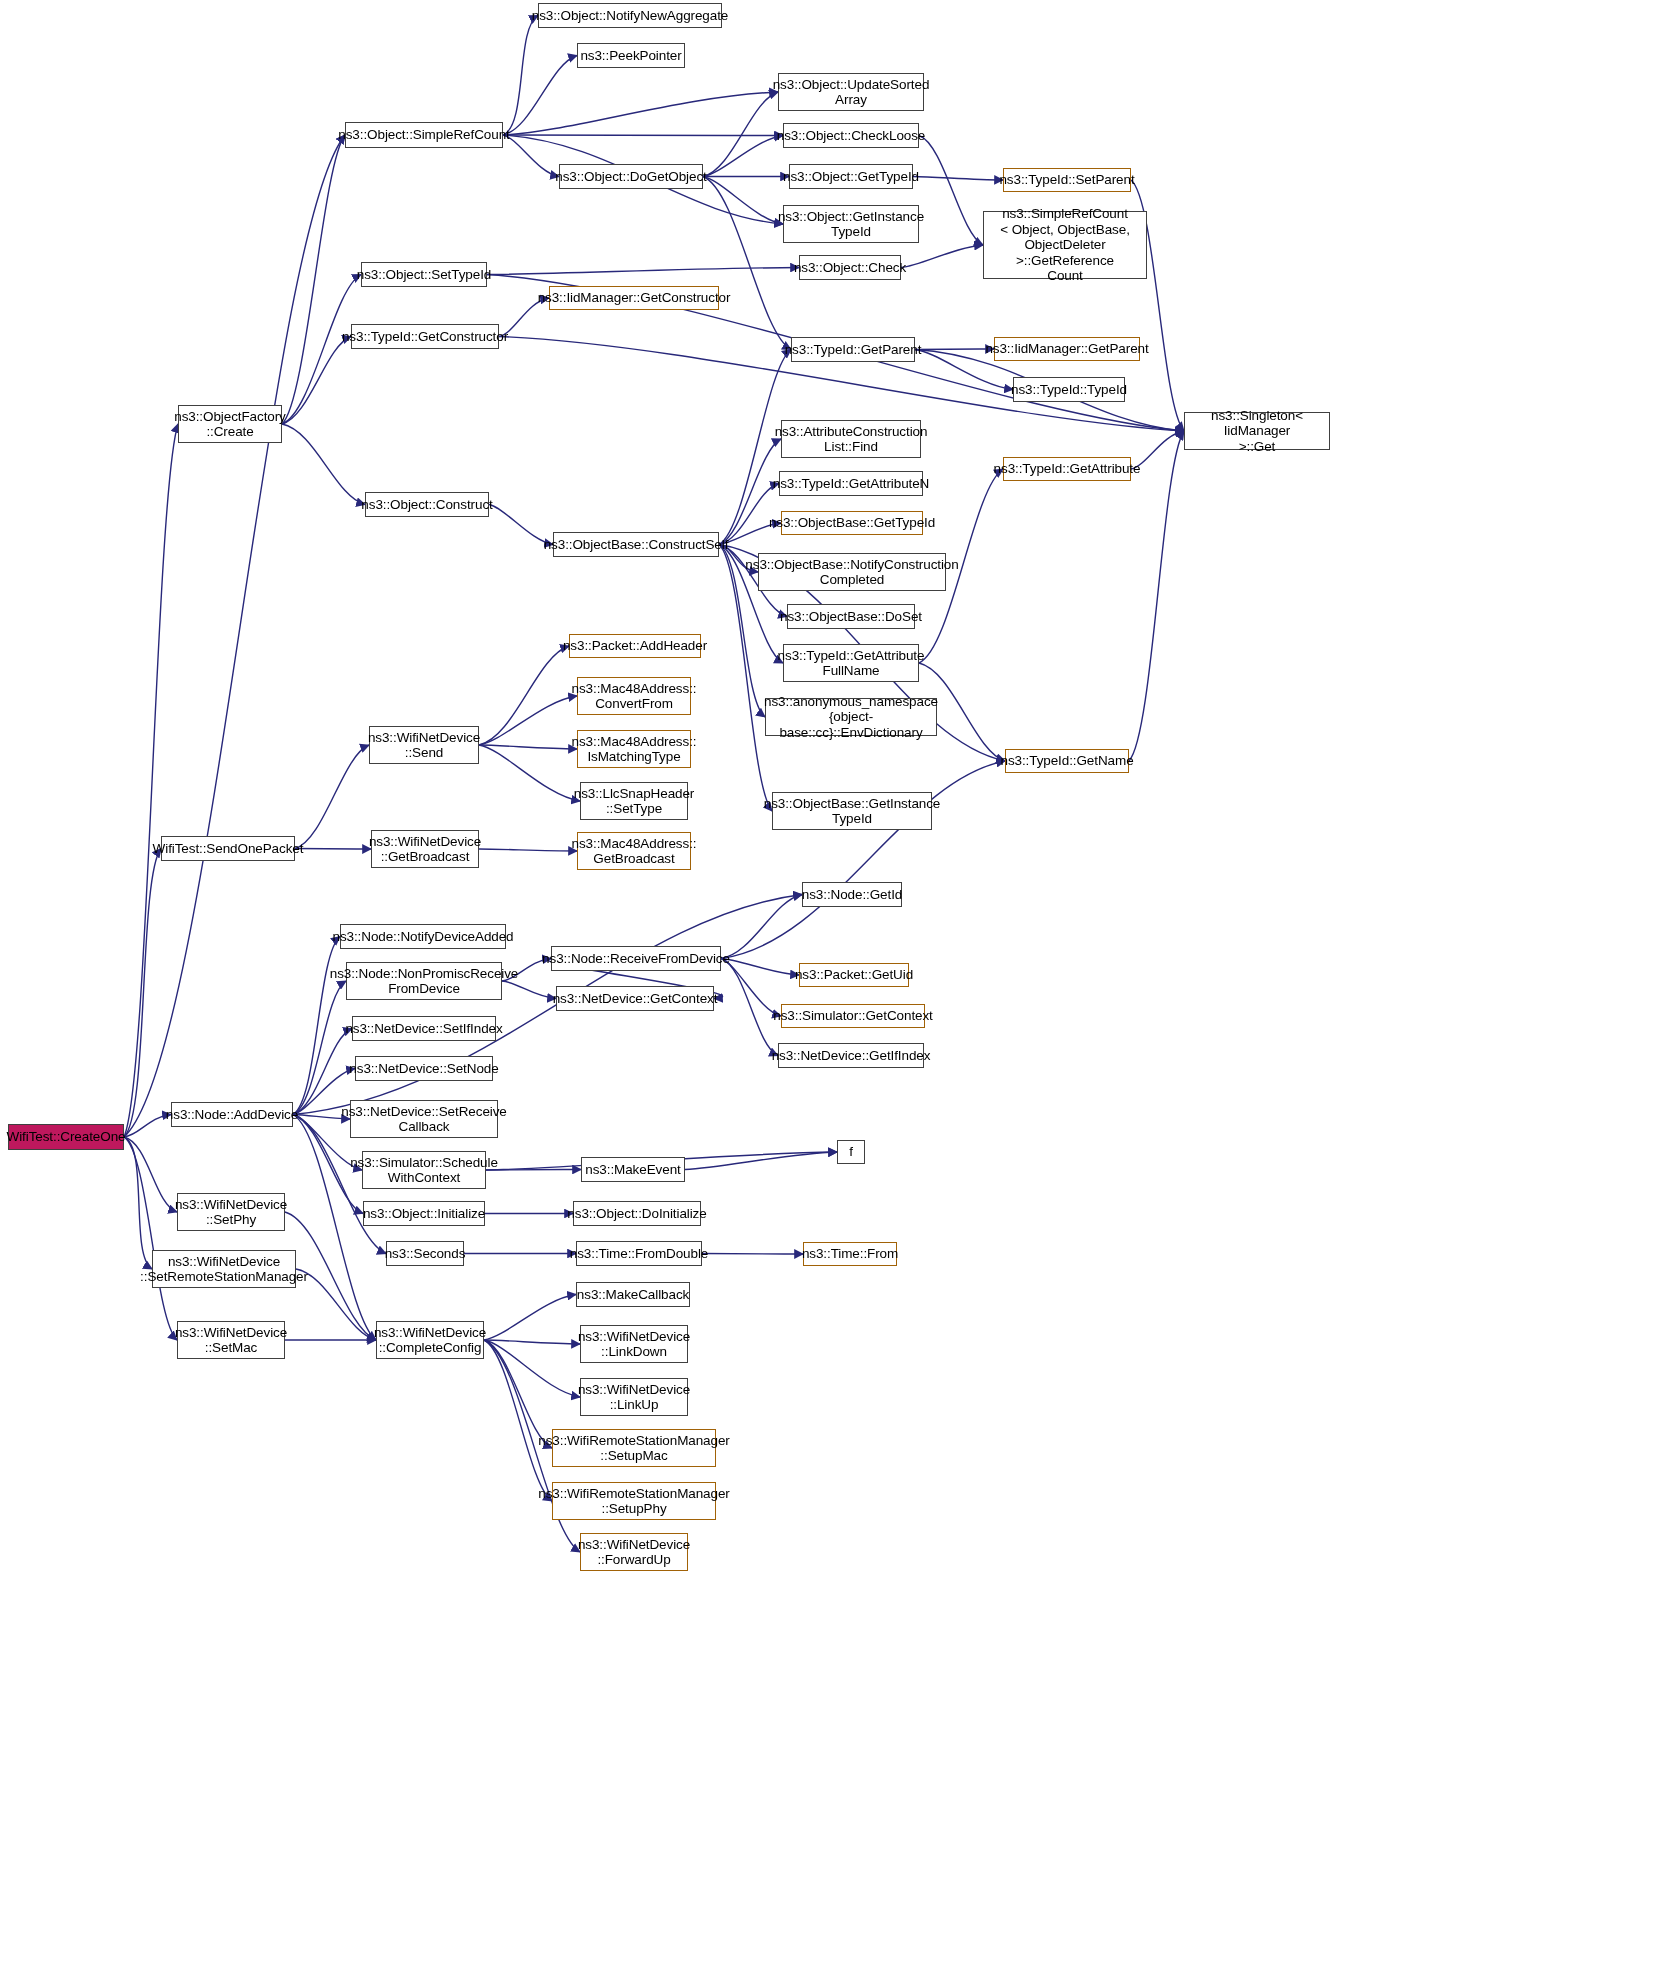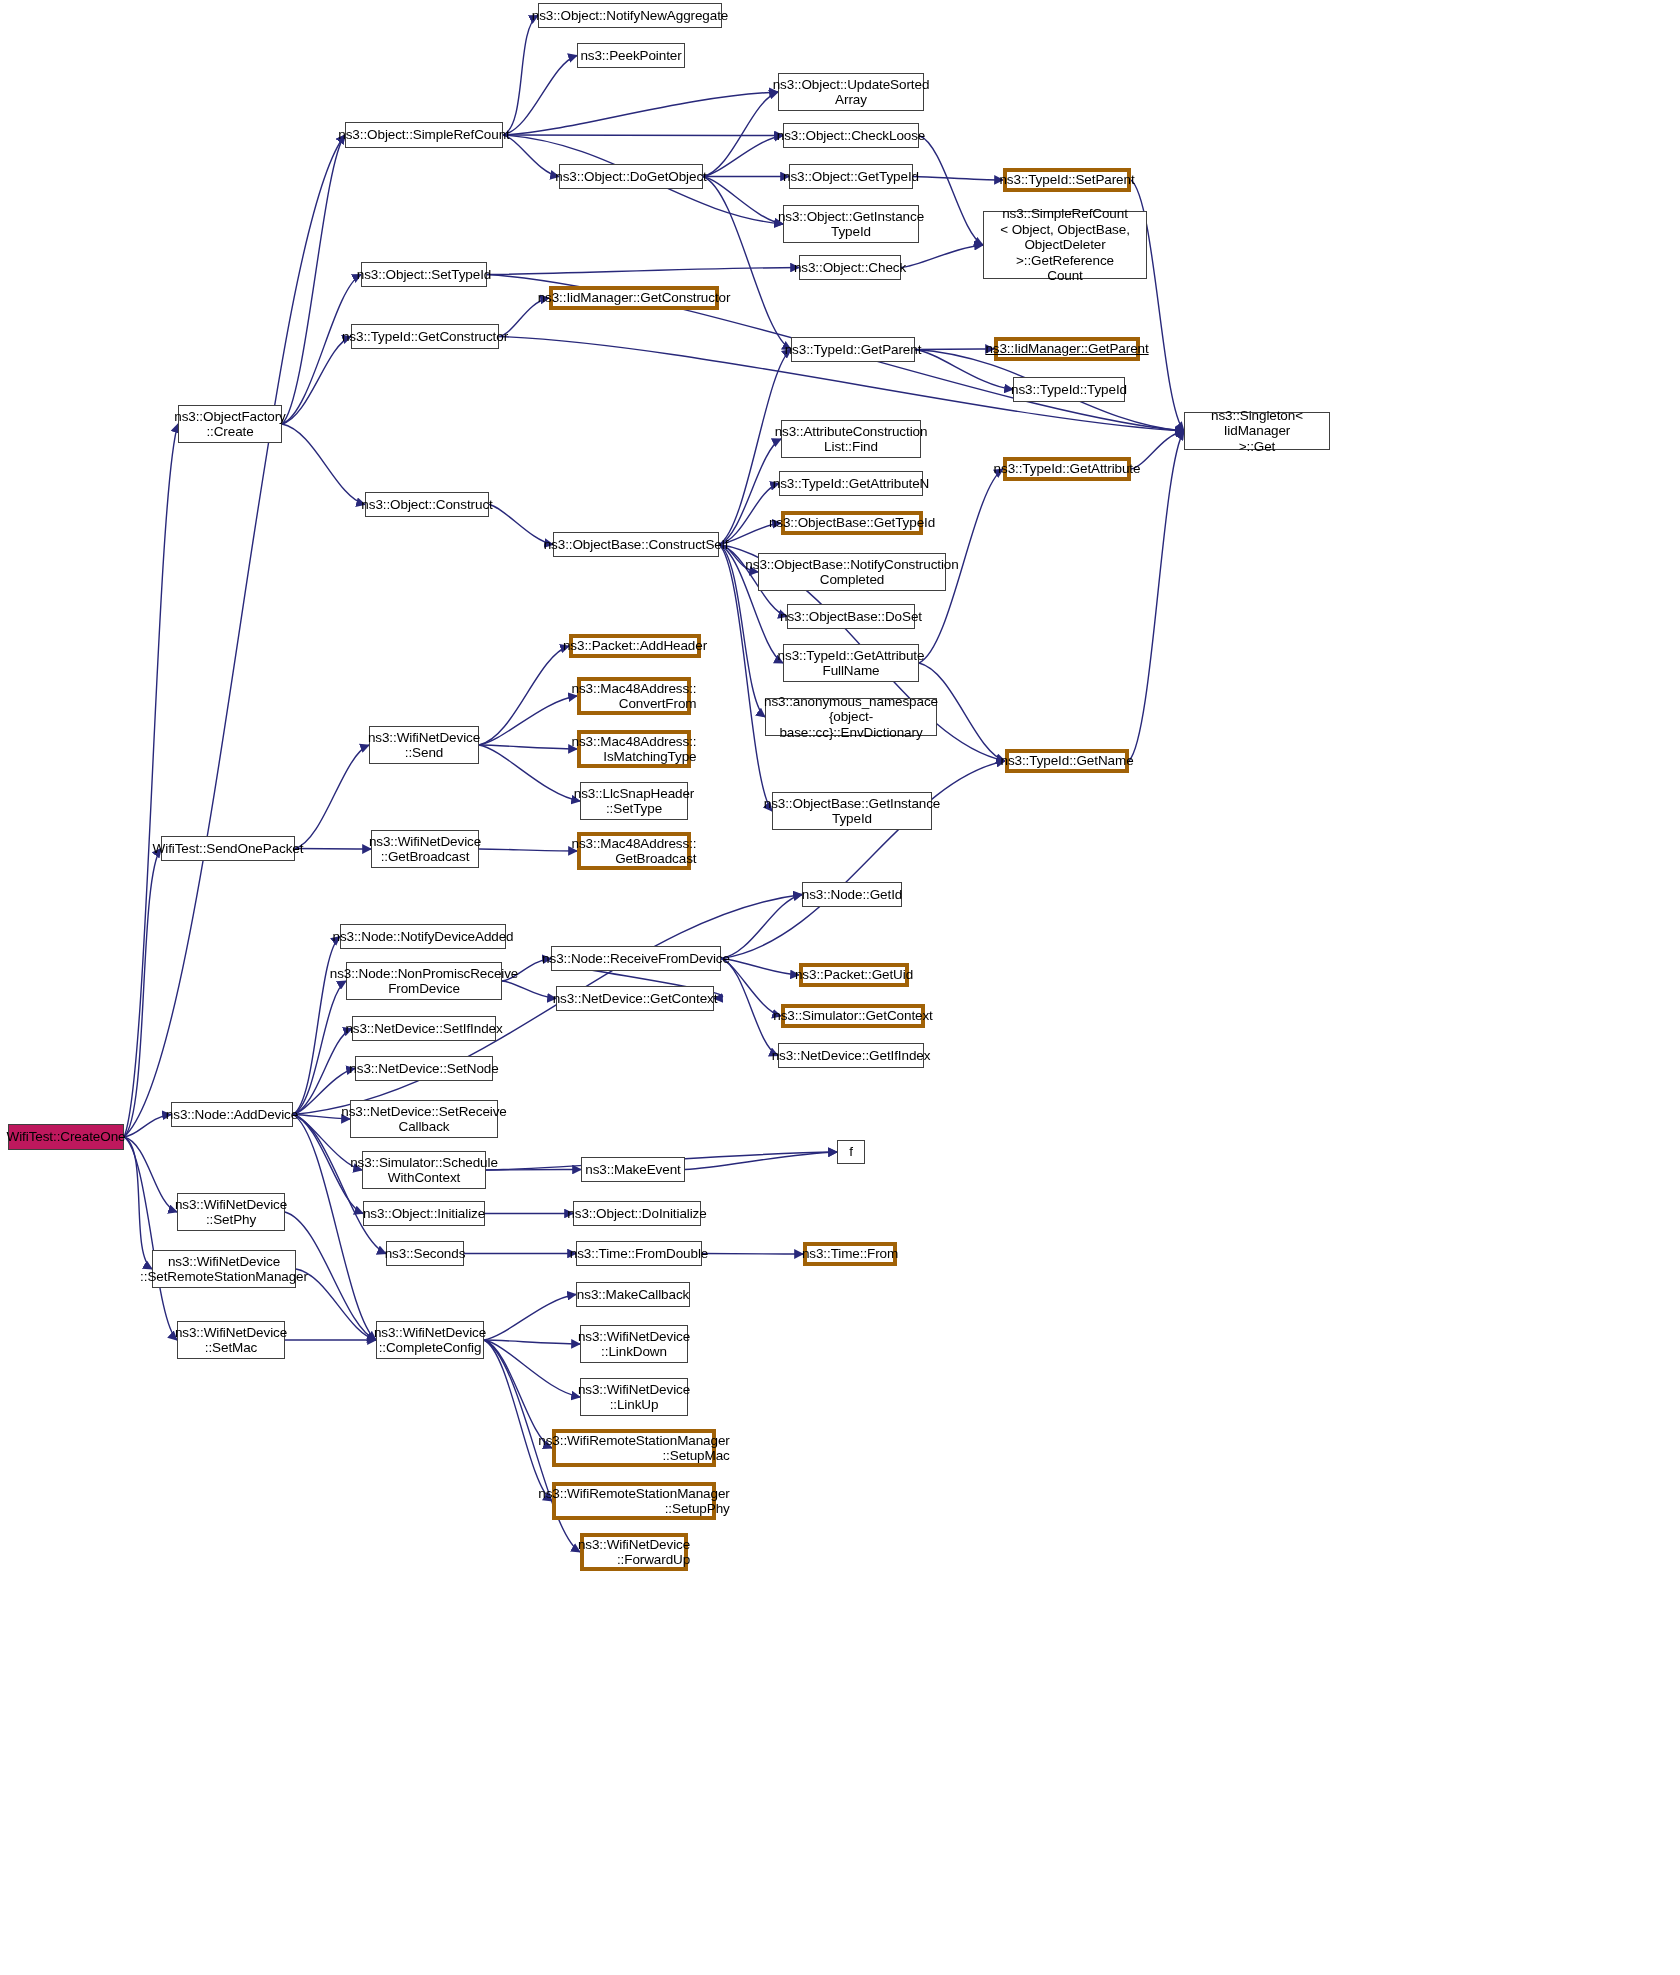--- a/index.html
+++ b/index.html
@@ -4,21 +4,21 @@
 <style>
   html,body{margin:0;padding:0;background:#ffffff;}
   #canvas{position:relative;width:1680px;height:1975px;background:#ffffff;
           font-family:"Liberation Sans","DejaVu Sans",sans-serif;}
   #edges{position:absolute;left:0;top:0;width:1680px;height:1975px;}
   .node{position:absolute;box-sizing:border-box;background:#ffffff;
         border:1px solid #404040;display:flex;align-items:center;
         justify-content:center;text-align:center;color:#000000;
         font-size:13.5px;line-height:15.5px;letter-spacing:-0.1px;
         padding:1px 3px;z-index:5;white-space:pre-line;}
-  .node.red{border:4px solid #a16207;text-align:right;}
+  .node.red{border:1px solid #a16207;}
   .node.root{background:#be185d;border:1px solid #404040;}
 </style>
 </head>
 <body>
 
 <div id="canvas">
   <svg id="edges" viewBox="0 0 1680 1975" xmlns="http://www.w3.org/2000/svg">
     <defs>
       <marker id="ah" viewBox="0 0 10 10" refX="9" refY="5" markerWidth="7" markerHeight="7" orient="auto-start-reverse">
         <path d="M 0 0 L 10 5 L 0 10 z" fill="#28287a"></path>
@@ -130,21 +130,21 @@
       <div class="node red" style="left: 1003px; top: 168px; width: 128px; height: 24px;">ns3::TypeId::SetParent</div>
       <div class="node" style="left: 983px; top: 211px; width: 164px; height: 68px;">ns3::SimpleRefCount
 &lt; Object, ObjectBase,
 ObjectDeleter &gt;::GetReference
 Count</div>
       <div class="node" style="left: 799px; top: 255px; width: 102px; height: 25px;">ns3::Object::Check</div>
       <div class="node" style="left: 361px; top: 262px; width: 126px; height: 25px;">ns3::Object::SetTypeId</div>
       <div class="node red" style="left: 549px; top: 286px; width: 170px; height: 24px;">ns3::IidManager::GetConstructor</div>
       <div class="node" style="left: 351px; top: 324px; width: 148px; height: 25px;">ns3::TypeId::GetConstructor</div>
       <div class="node" style="left: 791px; top: 337px; width: 124px; height: 25px;">ns3::TypeId::GetParent</div>
-      <div class="node red" style="left: 994px; top: 337px; width: 146px; height: 24px; text-decoration: underline;">ns3::IidManager::GetParent</div>
+      <div class="node red" style="left: 994px; top: 337px; width: 146px; height: 24px;">ns3::IidManager::GetParent</div>
       <div class="node" style="left: 1013px; top: 377px; width: 112px; height: 25px;">ns3::TypeId::TypeId</div>
       <div class="node" style="left: 1184px; top: 412px; width: 146px; height: 38px;">ns3::Singleton&lt; IidManager
 &gt;::Get</div>
       <div class="node" style="left: 178px; top: 405px; width: 104px; height: 38px;">ns3::ObjectFactory
 ::Create</div>
       <div class="node" style="left: 781px; top: 420px; width: 140px; height: 38px;">ns3::AttributeConstruction
 List::Find</div>
       <div class="node red" style="left: 1003px; top: 457px; width: 128px; height: 24px;">ns3::TypeId::GetAttribute</div>
       <div class="node" style="left: 779px; top: 471px; width: 144px; height: 25px;">ns3::TypeId::GetAttributeN</div>
       <div class="node" style="left: 365px; top: 492px; width: 124px; height: 25px;">ns3::Object::Construct</div>

